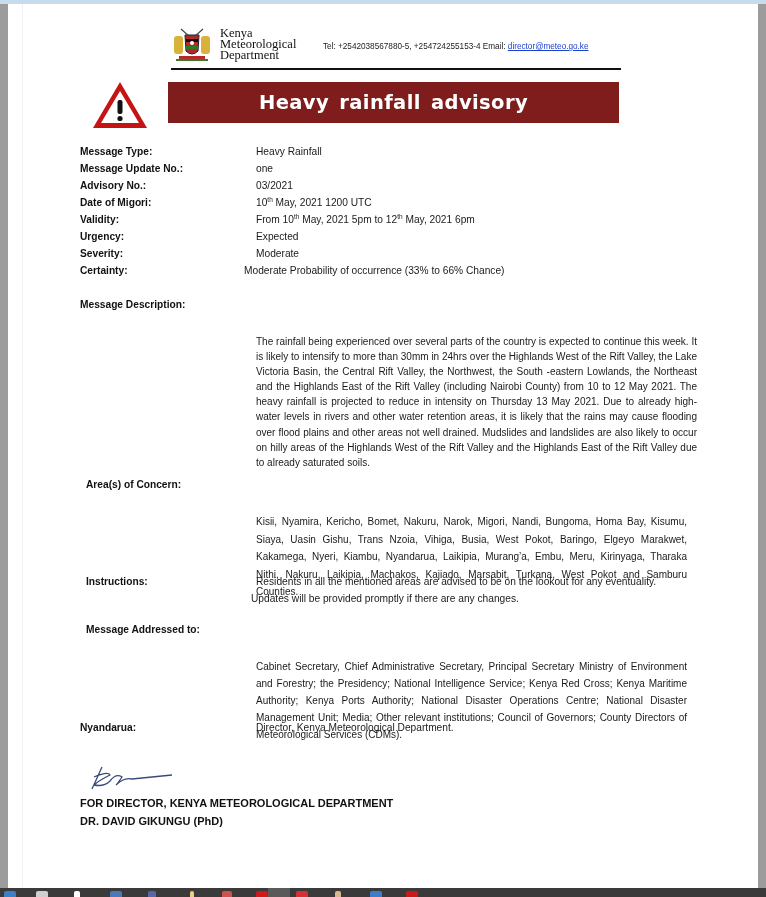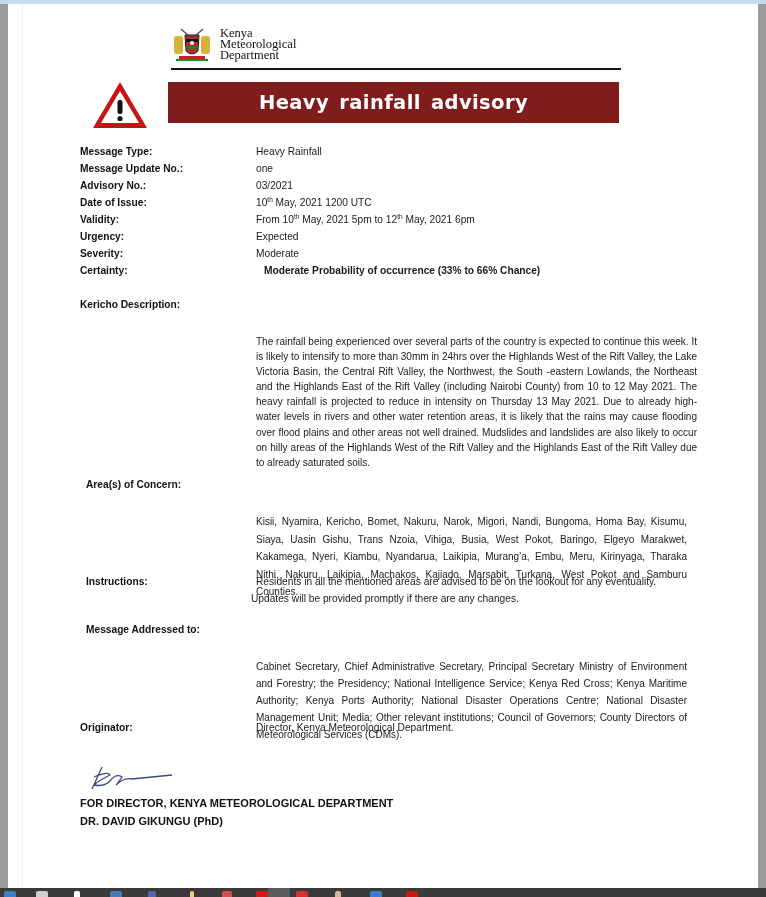--- a/index.html
+++ b/index.html
@@ -54,69 +54,70 @@
   <line x1="32" y1="2" x2="23" y2="10" stroke="#444" stroke-width="1.2"></line>
   <rect x="8" y="29" width="26" height="3" fill="#b8282a"></rect>
   <rect x="5" y="32" width="32" height="2" fill="#3a7a2a"></rect>
 </svg>
 <div class="org">
   <div>Kenya</div>
   <div>Meteorological</div>
   <div>Department</div>
 </div>
 <div class="addr">
+  <div><span>Tel:  +2542038567880-5, +254724255153-4 Email: </span><a>director@meteo.go.ke</a></div>
 </div>
 <div class="hrule"></div>
 
 <svg class="warn" viewBox="0 0 58 50">
   <path d="M29 2 L56 48 L2 48 Z" fill="#c41414"></path>
   <path d="M29 11 L48 43 L10 43 Z" fill="#fff"></path>
   <rect x="26.5" y="20" width="5" height="14" rx="2" fill="#111"></rect>
   <circle cx="29" cy="38.5" r="2.6" fill="#111"></circle>
 </svg>
 <div class="banner">Heavy rainfall  advisory</div>
 
 <div class="lbl" style="left:80px;top:146px;">Message Type:</div>
 <div class="val" style="left:256px;top:146px;">Heavy Rainfall</div>
 
 <div class="lbl" style="left:80px;top:163px;">Message Update No.:</div>
 <div class="val" style="left:256px;top:163px;">one</div>
 
 <div class="lbl" style="left:80px;top:180px;">Advisory No.:</div>
 <div class="val" style="left:256px;top:180px;">03/2021</div>
 
-<div class="lbl" style="left:80px;top:197px;">Date of Issue:</div>
+<div class="lbl" style="left:80px;top:197px;">Date of Migori:</div>
 <div class="val" style="left:256px;top:197px;"><span>10</span><sup>th</sup><span> May, 2021 1200 UTC</span></div>
 
 <div class="lbl" style="left:80px;top:214px;">Validity:</div>
 <div class="val" style="left:256px;top:214px;"><span>From 10</span><sup>th</sup><span> May, 2021 5pm to 12</span><sup>th</sup><span> May, 2021 6pm</span></div>
 
 <div class="lbl" style="left:80px;top:231px;">Urgency:</div>
 <div class="val" style="left:256px;top:231px;">Expected</div>
 
 <div class="lbl" style="left:80px;top:248px;">Severity:</div>
 <div class="val" style="left:256px;top:248px;">Moderate</div>
 
 <div class="lbl" style="left:80px;top:265px;">Certainty:</div>
-<div class="val" style="left:264px;top:265px;font-weight:bold;">Moderate Probability of occurrence (33% to 66% Chance)</div>
+<div class="val" style="left:244px;top:265px;">Moderate Probability of occurrence (33% to 66% Chance)</div>
 
-<div class="lbl" style="left:80px;top:299px;">Kericho Description:</div>
+<div class="lbl" style="left:80px;top:299px;">Message Description:</div>
 <div class="para" style="left:256px;top:298px;width:441px;line-height:15.1px;">The rainfall being experienced over several parts of the country is expected to continue this week. It is likely to intensify to more than 30mm in 24hrs over the Highlands West of the Rift Valley, the Lake Victoria Basin, the Central Rift Valley, the Northwest, the South -eastern Lowlands, the Northeast and the Highlands East of the Rift Valley (including Nairobi County) from 10 to 12 May 2021. The heavy rainfall is projected to reduce in intensity on Thursday 13 May 2021. Due to already high-water levels in rivers and other water retention areas, it is likely that the rains may cause flooding over flood plains and other areas not well drained. Mudslides and landslides are also likely to occur on hilly areas of the Highlands West of the Rift Valley and the Highlands East of the Rift Valley due to already saturated soils.</div>
 
 <div class="lbl" style="left:86px;top:479px;">Area(s) of Concern:</div>
 <div class="para" style="left:256px;top:477px;width:431px;line-height:17.6px;">Kisii, Nyamira, Kericho, Bomet, Nakuru, Narok, Migori, Nandi, Bungoma, Homa Bay, Kisumu, Siaya, Uasin Gishu, Trans Nzoia, Vihiga, Busia, West Pokot, Baringo, Elgeyo Marakwet, Kakamega, Nyeri, Kiambu, Nyandarua, Laikipia, Murang’a, Embu, Meru, Kirinyaga, Tharaka Nithi, Nakuru, Laikipia, Machakos, Kajiado, Marsabit, Turkana, West Pokot and Samburu Counties.</div>
 
 <div class="lbl" style="left:86px;top:576px;">Instructions:</div>
 <div class="val" style="left:256px;top:576px;">Residents in all the mentioned areas are advised to be on the lookout for any eventuality.</div>
 <div class="val" style="left:251px;top:593px;">Updates will be provided promptly if there are any changes.</div>
 
 <div class="lbl" style="left:86px;top:624px;">Message Addressed to:</div>
 <div class="para" style="left:256px;top:622px;width:431px;line-height:17.1px;">Cabinet Secretary, Chief Administrative Secretary, Principal Secretary Ministry of Environment and Forestry; the Presidency; National Intelligence Service; Kenya Red Cross; Kenya Maritime Authority; Kenya Ports Authority; National Disaster Operations Centre; National Disaster Management Unit; Media; Other relevant institutions; Council of Governors; County Directors of Meteorological Services (CDMs).</div>
 
-<div class="lbl" style="left:80px;top:722px;">Originator:</div>
+<div class="lbl" style="left:80px;top:722px;">Nyandarua:</div>
 <div class="val" style="left:256px;top:722px;">Director, Kenya Meteorological Department.</div>
 
 <svg class="sig" viewBox="0 0 90 30">
   <path d="M4 26 L14 4 M6 14 Q20 8 22 12 Q10 18 6 22 Q16 24 22 18 Q28 10 34 14 Q30 20 28 22 Q36 14 44 16 L84 12" fill="none" stroke="#3a4a7a" stroke-width="1.3"></path>
 </svg>
 <div class="signame" style="top:815px;">DR. DAVID GIKUNGU (PhD)</div>
 <div class="signame" style="top:797px;">FOR DIRECTOR, KENYA METEOROLOGICAL DEPARTMENT</div>
 
 <div class="taskbar"></div>
 <div class="tb-active" style="left:268px;"></div>

